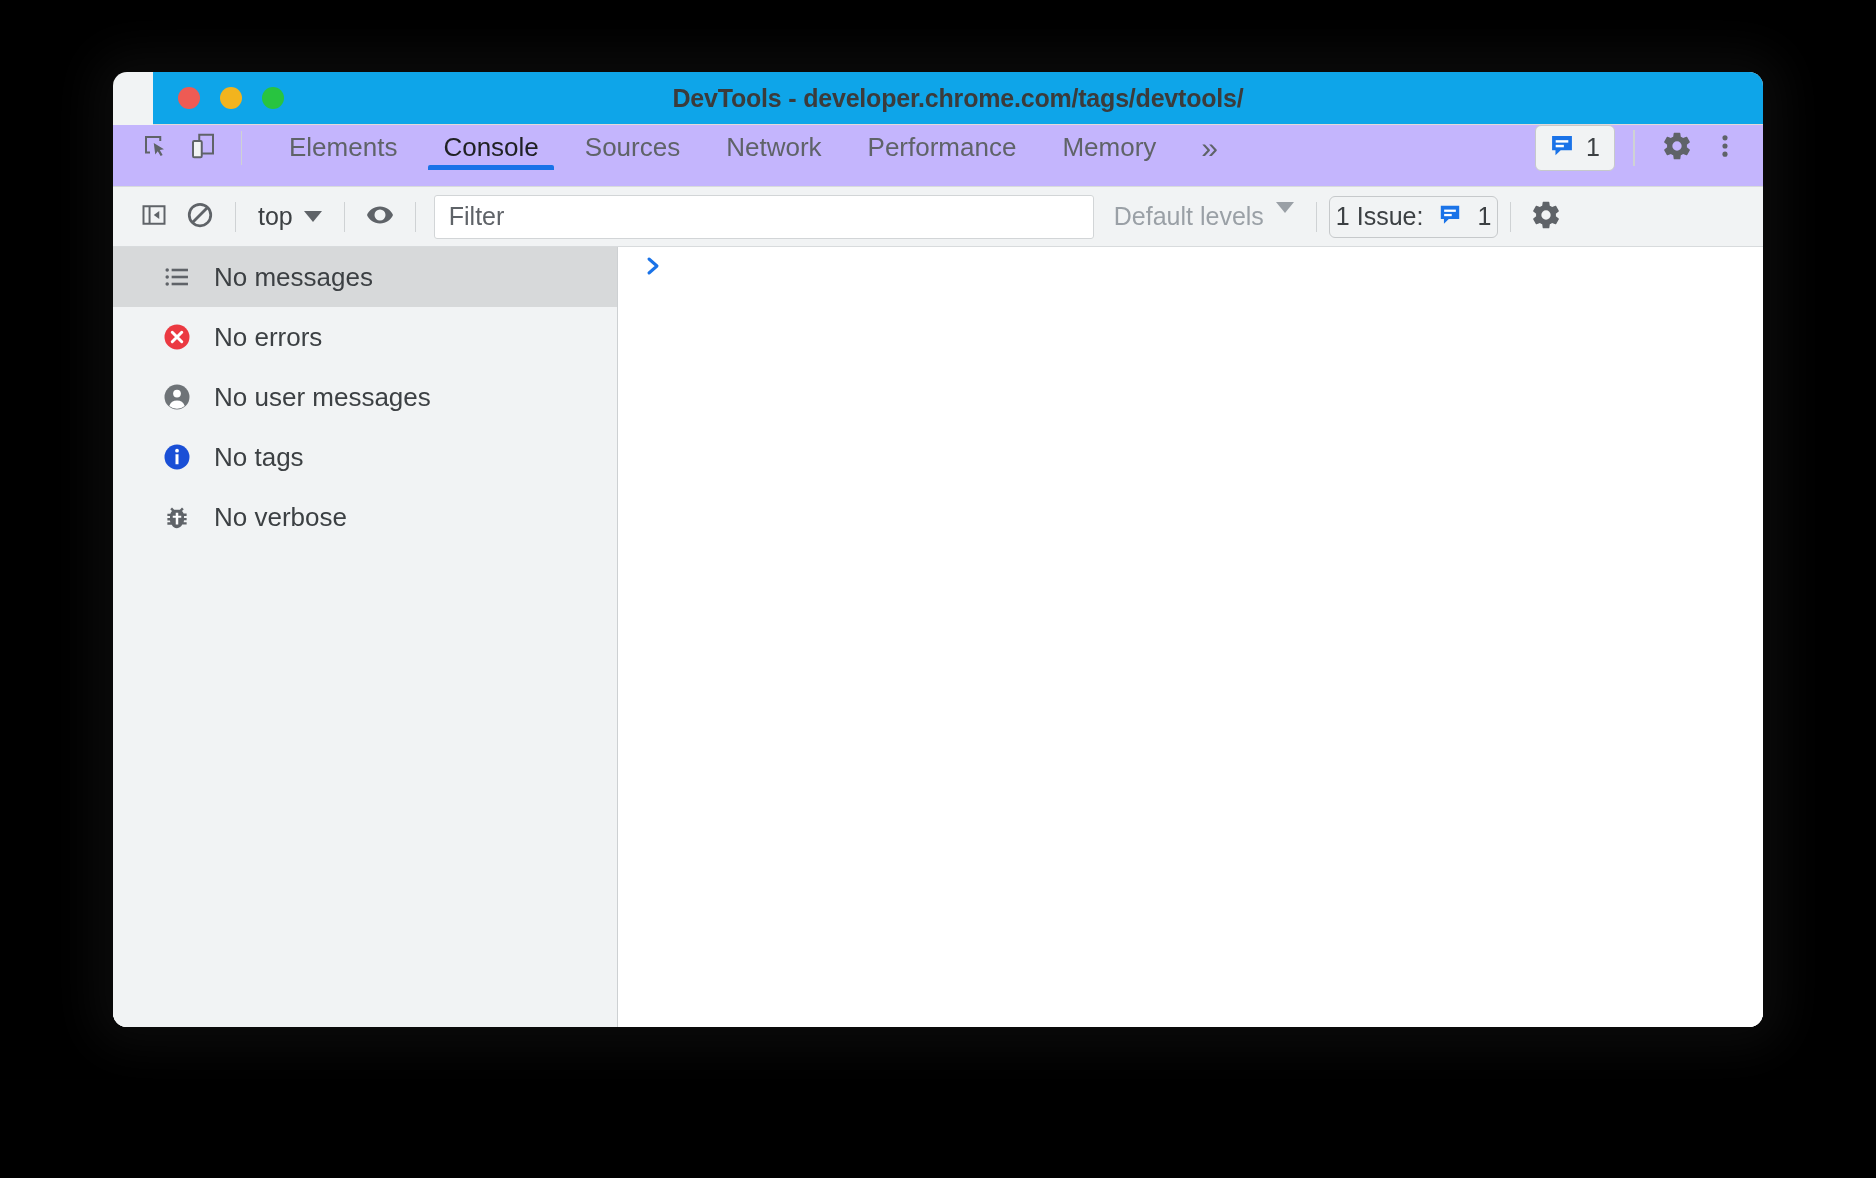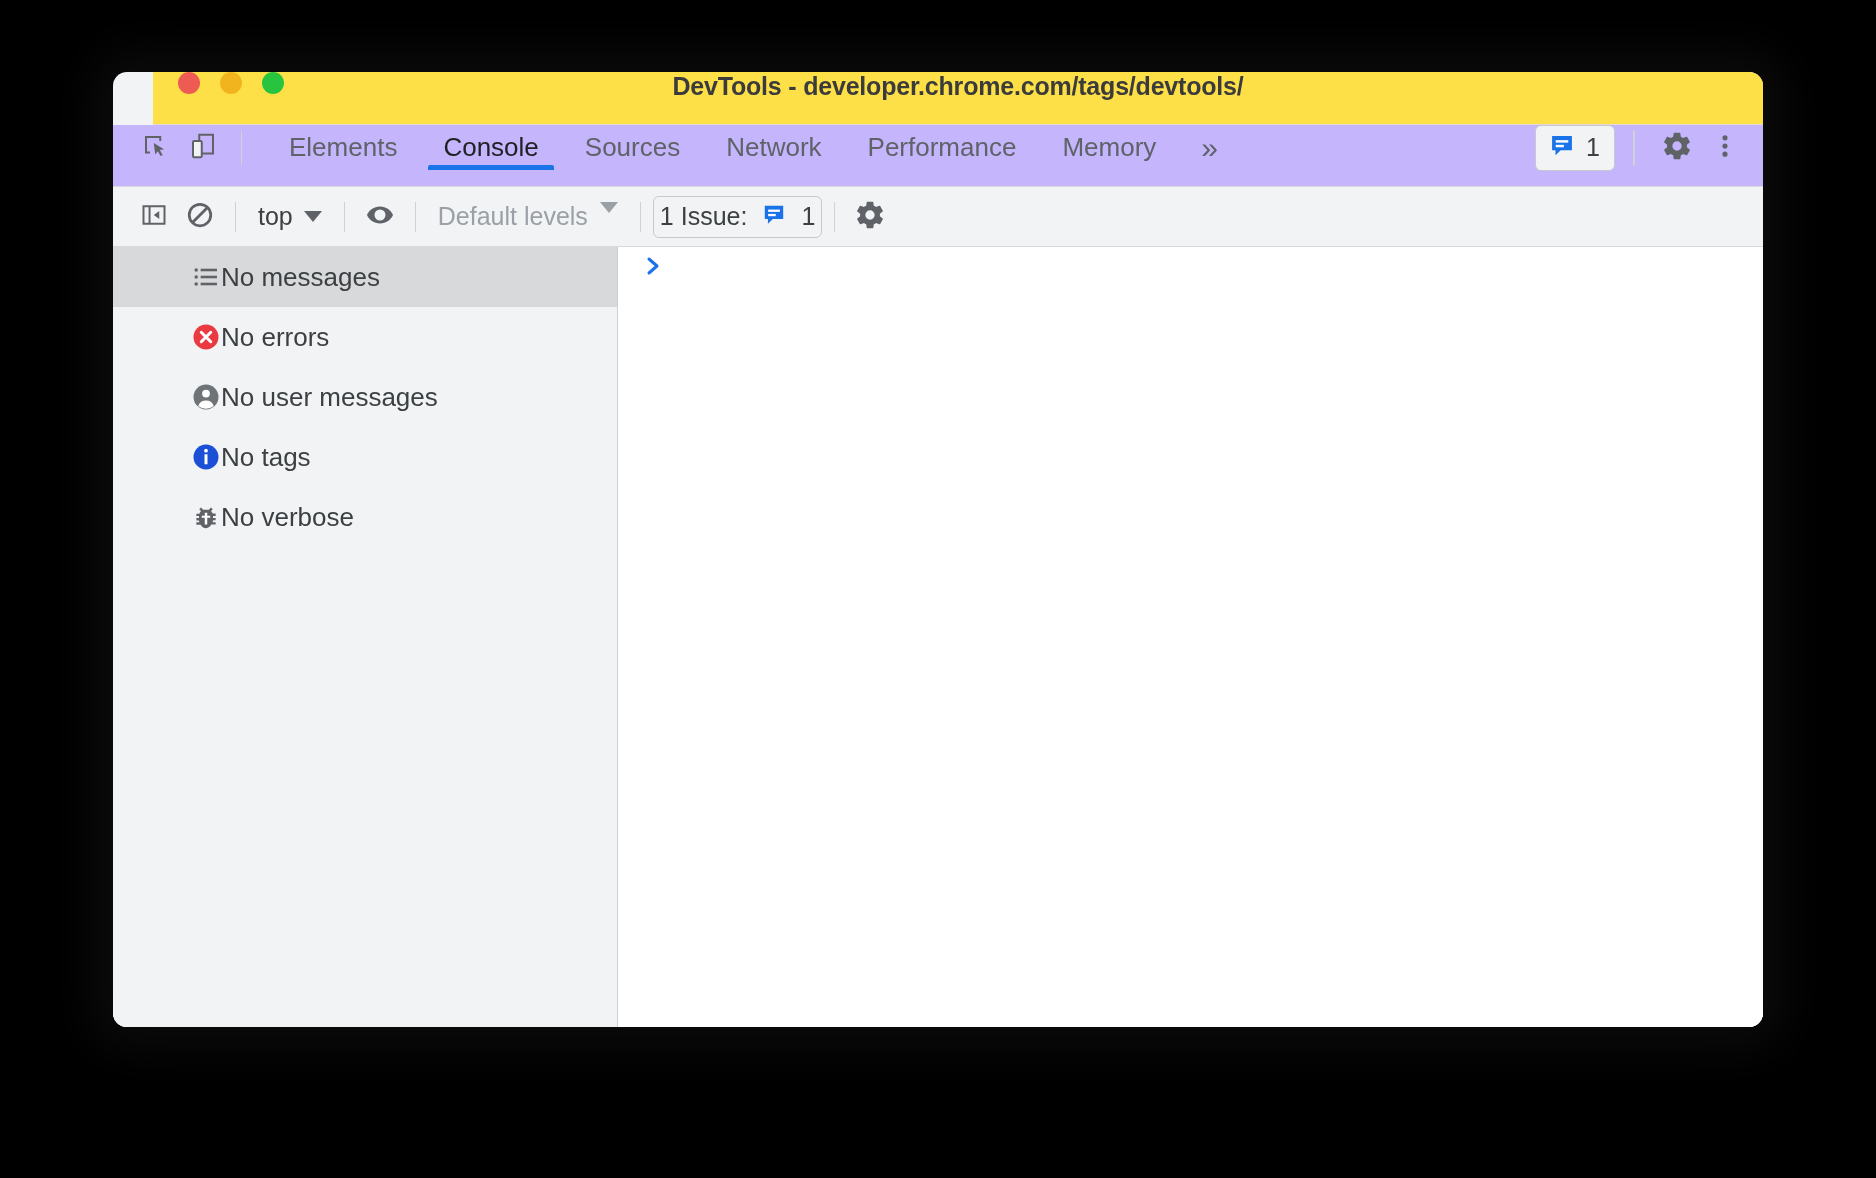--- a/index.html
+++ b/index.html
@@ -29,24 +29,24 @@
     background: #f1f3f4;
     border-radius: 14px;
     overflow: hidden;
     box-shadow: 0 0 46px 22px rgba(255,255,255,0.045);
   }
 
   
   .titlebar {
     position: relative;
     height: 52px;
-    background: #fde047;
+    background: #0ea5e9;
     border-bottom: 1px solid #e3dad8;
     display: flex;
-    align-items: flex-start;
+    align-items: center;
     margin-left: 40px;
   }
   .traffic {
     display: flex;
     align-items: center;
     gap: 20px;
     margin-left: 25px;
   }
   .dot {
     width: 22px;
@@ -256,22 +256,23 @@
     width: 505px;
     background: #f1f3f4;
     border-right: 1px solid #cdd0d2;
     box-sizing: border-box;
     padding-top: 0;
     overflow: hidden;
   }
   .side-item {
     display: flex;
     align-items: center;
+    gap: 22px;
     height: 60px;
-    padding-left: 78px;
+    padding-left: 49px;
     cursor: pointer;
   }
   .side-item.selected {
     background: #d7d9da;
   }
   .side-item .side-label {
     font-size: 26px;
     color: #3c4043;
     white-space: nowrap;
   }
@@ -432,20 +433,23 @@
         <span>
           <svg width="30" height="30" viewBox="0 0 24 24">
             <path d="M12 5.2C7.1 5.2 3.1 8.4 1.6 12c1.5 3.6 5.5 6.8 10.4 6.8S20.9 15.6 22.4 12C20.9 8.4 16.9 5.2 12 5.2m0 11.2A4.4 4.4 0 1 1 16.4 12 4.4 4.4 0 0 1 12 16.4" fill="#5f6368"></path>
             <circle cx="12" cy="12" r="2.4" fill="#f1f3f4"></circle>
           </svg>
         </span>
       </div>
 
       <div class="ct-sep"></div>
 
+      <div class="filter-input">
+        <span>Filter</span>
+      </div>
 
       <div class="levels-select">
         <span>Default levels</span>
         <span class="caret"></span>
       </div>
 
       <div class="ct-sep"></div>
 
       <div class="issue-counter">
         <span class="label">1 Issue:</span>

